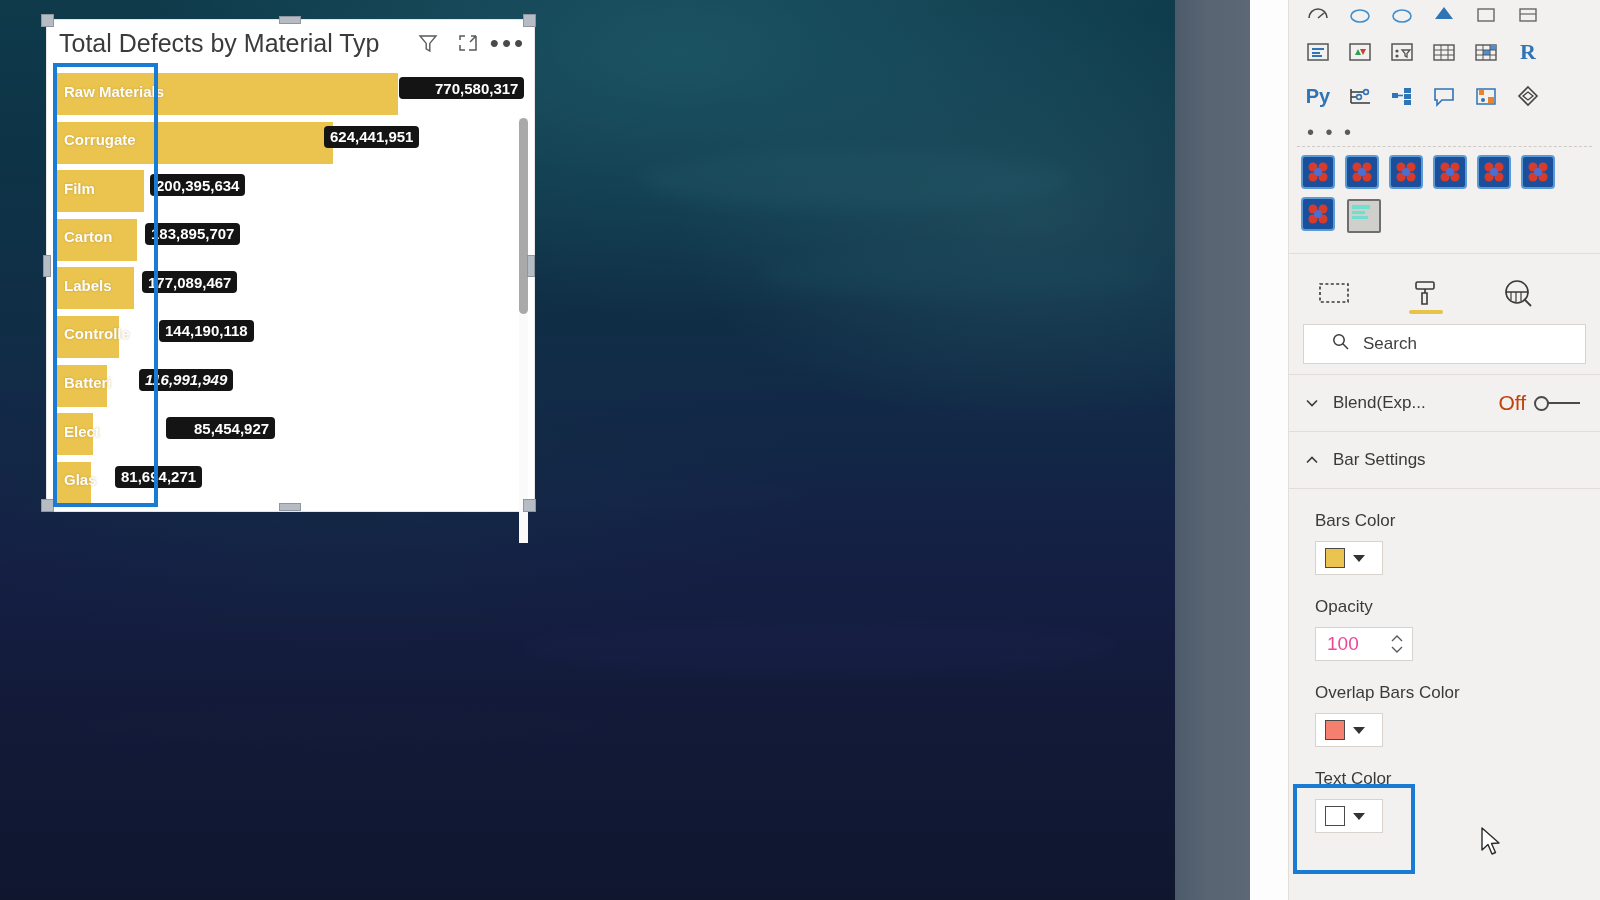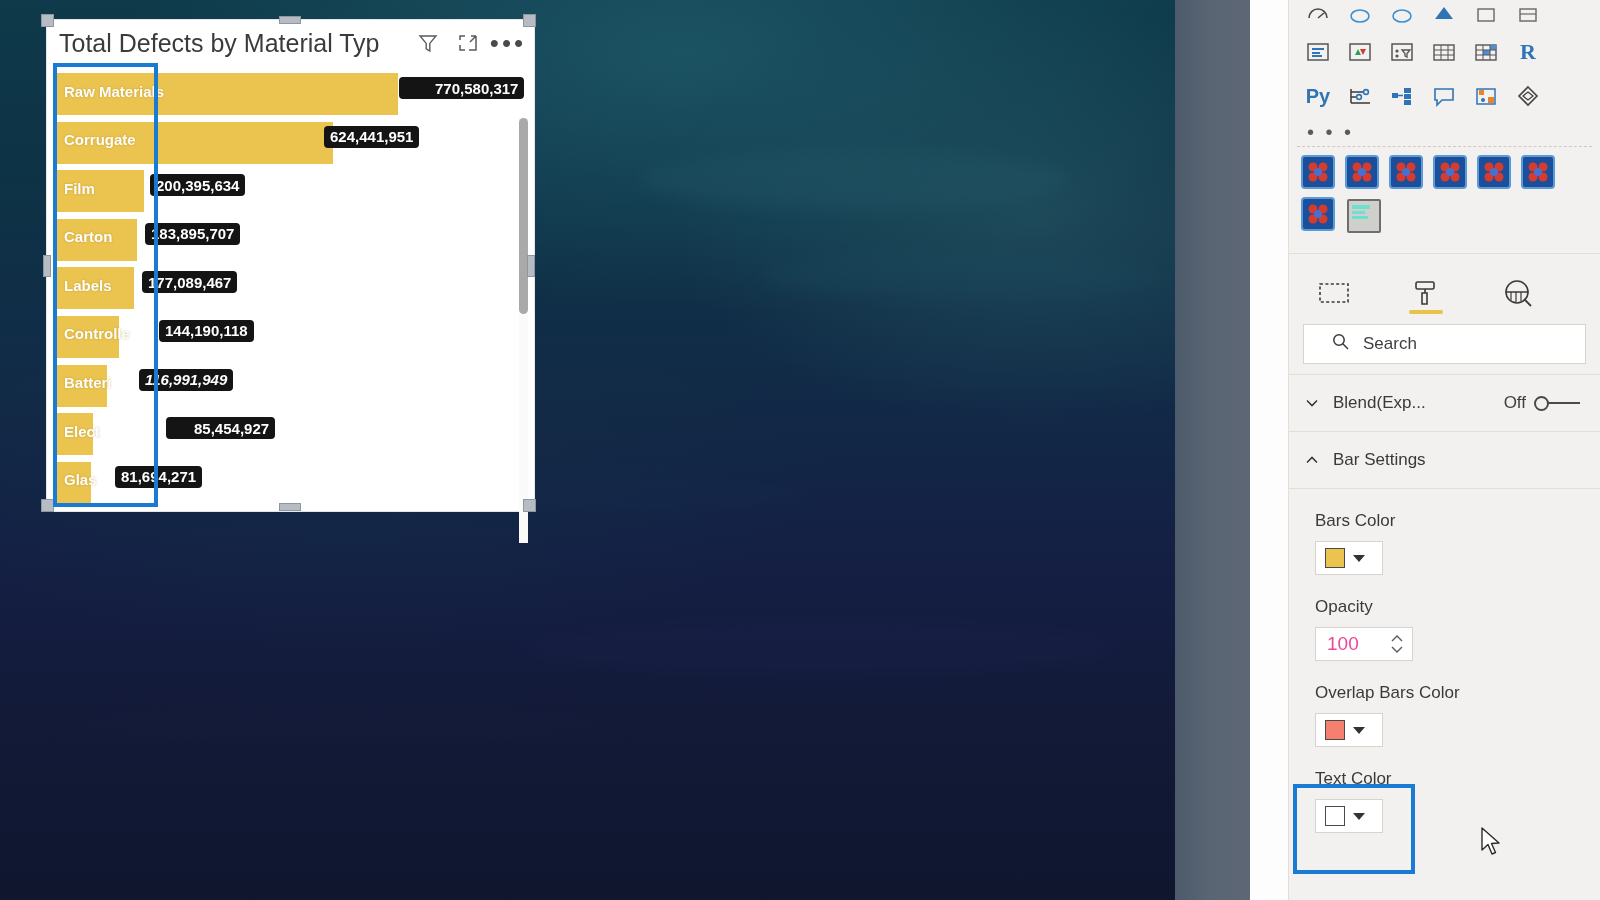--- a/index.html
+++ b/index.html
@@ -54,21 +54,21 @@
     padding-left:27px;box-sizing:border-box;
   }
   .search-placeholder{color:#3f3f3f;font-size:17px;}
 
   .section-row{
     display:flex;align-items:center;height:56px;padding-left:14px;gap:12px;position:relative;
   }
   .chev{width:18px;height:18px;display:flex;align-items:center;justify-content:center;}
   .section-title{font-size:17px;color:#3a3a3a;}
   .toggle-wrap{margin-left:auto;display:flex;align-items:center;gap:8px;padding-right:20px;}
-  .toggle-label{font-size:17px;color:#404040;}
+  .toggle-label{font-size:21px;color:#c2410c;}
   .toggle{width:46px;height:18px;position:relative;}
   .toggle .bar{position:absolute;left:14px;top:8px;width:32px;height:2px;background:#4a4a4a;}
   .toggle .knob{position:absolute;left:0;top:2px;width:15px;height:15px;border-radius:50%;border:2px solid #4a4a4a;background:#f3f1ef;box-sizing:border-box;}
 
   .prop{padding:0 0 0 26px;}
   .prop-label{font-size:17px;color:#3a3a3a;margin:22px 0 10px 0;}
   .color-control{
     width:68px;height:34px;background:#fff;border:1px solid #d8d3cd;display:flex;align-items:center;
     gap:8px;padding-left:9px;box-sizing:border-box;
   }

